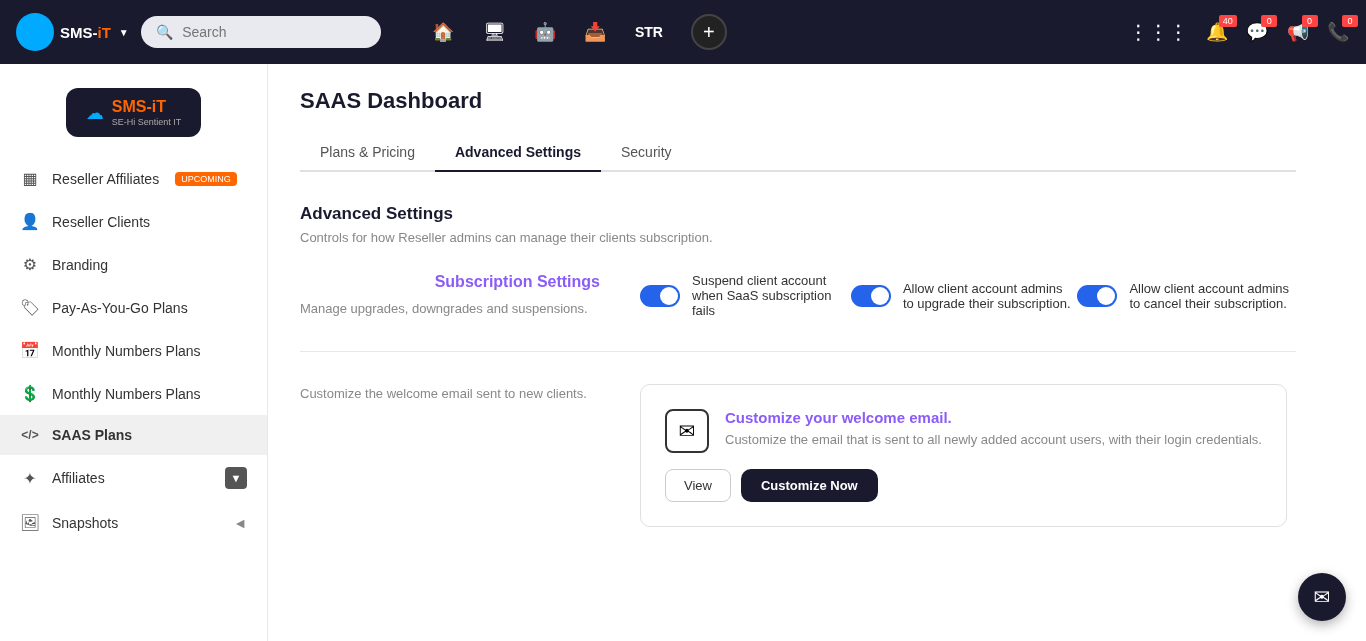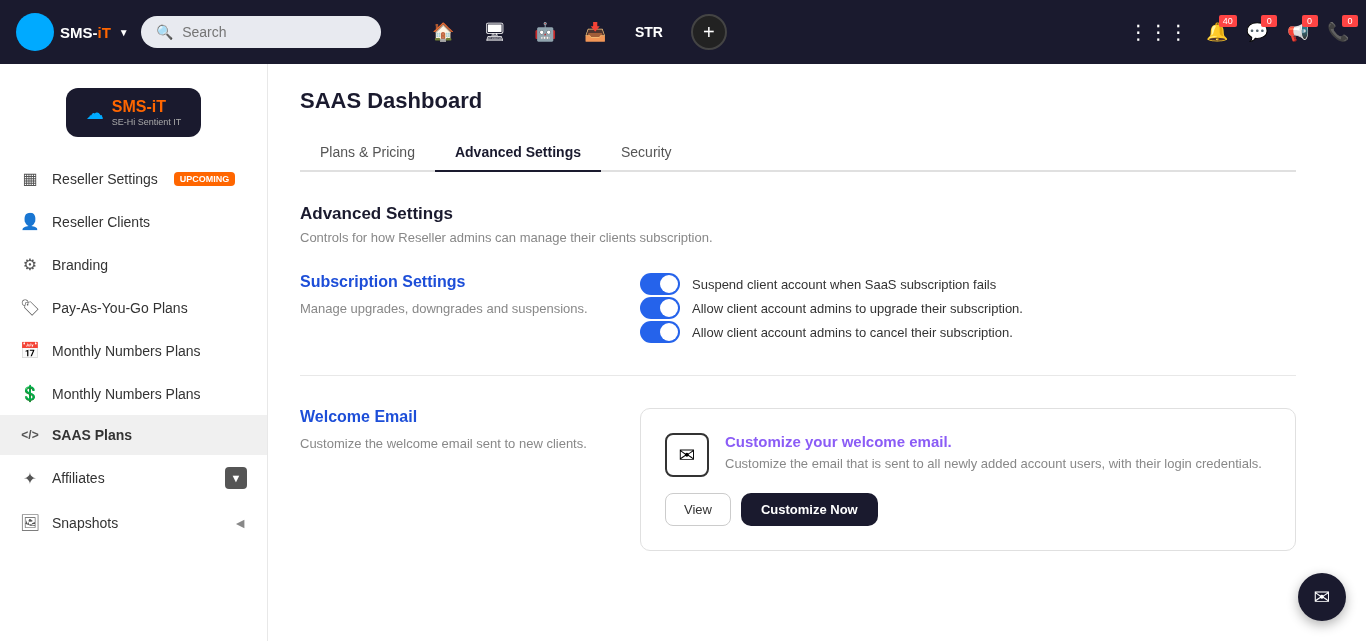--- a/index.html
+++ b/index.html
@@ -157,21 +157,21 @@
       color: #555;
       width: 20px;
       text-align: center;
     }
     .sidebar-badge-upcoming {
       background: #ff6600;
       color: white;
       font-size: 9px;
       padding: 2px 6px;
       border-radius: 4px;
-      font-weight: 700;
+      font-weight: 400;
       text-transform: uppercase;
       margin-left: 4px;
     }
     .sidebar-item-chevron {
       margin-left: auto;
       background: #555;
       color: white;
       border-radius: 4px;
       width: 22px;
       height: 22px;
@@ -232,32 +232,33 @@
       margin-bottom: 32px;
       display: flex;
       gap: 40px;
     }
     .section-left {
       flex: 0 0 300px;
     }
     .section-title {
       font-size: 16px;
       font-weight: 700;
-      color: #1d4ed8;
+      color: #8b5cf6;
       margin-bottom: 8px;
+      text-align: right;
     }
     .section-desc {
       font-size: 13px;
       color: #888;
       line-height: 1.5;
     }
     .section-right {
       flex: 1;
       display: flex;
-      flex-direction: column;
+      flex-direction: row;
       gap: 2px;
     }
 
     
     .toggle-row {
       display: flex;
       align-items: center;
       gap: 12px;
       font-size: 13px;
       color: #333;
@@ -419,21 +420,21 @@
           <div class="sidebar-logo-text">
             <span>SMS-</span><span style="color:#ff6600">iT</span>
           </div>
           <span class="sidebar-logo-sub">SE-Hi Sentient IT</span>
         </div>
       </div>
     </div>
 
     <div class="sidebar-item">
       <span class="sidebar-item-icon">▦</span>
-      <span>Reseller Settings</span>
+      <span>Reseller Affiliates</span>
       <span class="sidebar-badge-upcoming">UPCOMING</span>
     </div>
     <div class="sidebar-item">
       <span class="sidebar-item-icon">👤</span>
       <span>Reseller Clients</span>
     </div>
     <div class="sidebar-item">
       <span class="sidebar-item-icon">⚙</span>
       <span>Branding</span>
     </div>
@@ -496,21 +497,20 @@
           </div>
           <div class="toggle-row">
             <div class="toggle"></div>
             <span>Allow client account admins to cancel their subscription.</span>
           </div>
         </div>
       </div>
 
       <div class="section" style="border-bottom:none;">
         <div class="section-left">
-          <div class="section-title">Welcome Email</div>
           <div class="section-desc">Customize the welcome email sent to new clients.</div>
         </div>
         <div class="section-right">
           <div class="welcome-card">
             <div class="welcome-card-header">
               <div class="welcome-icon">✉</div>
               <div>
                 <div class="welcome-card-title">Customize your welcome email.</div>
                 <div class="welcome-card-desc">Customize the email that is sent to all newly added account users, with their login credentials.</div>
               </div>

